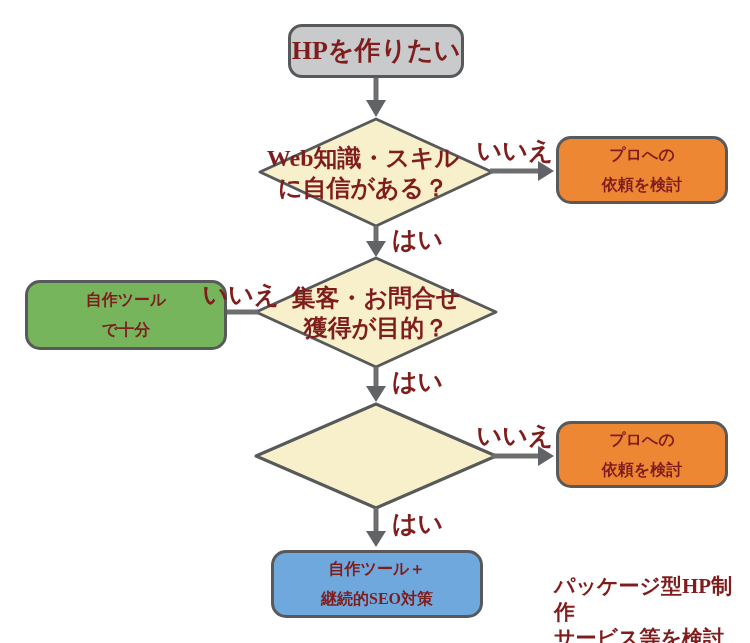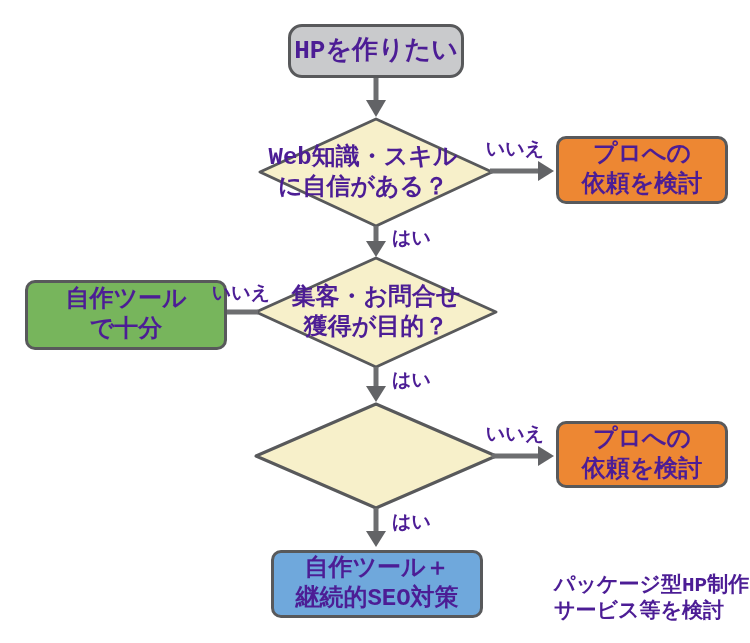--- a/index.html
+++ b/index.html
@@ -2,57 +2,57 @@
 <html><head>
 <meta charset="utf-8">
 <style>
   * { box-sizing: border-box; margin: 0; padding: 0; }
   body { background: #ffffff; }
   .canvas {
     position: relative;
     width: 750px;
     height: 643px;
     background: #ffffff;
-    font-family: Liberation Mono, monospace;
+    font-family: Liberation Serif, serif;
     font-weight: bold;
-    color: #4c1d95;
+    color: #7f1d1d;
     overflow: hidden;
   }
   .layer { position: absolute; left: 0; top: 0; }
   .diamond { fill: #F7F0CA; stroke: #58595B; stroke-width: 3; stroke-linejoin: round; }
   .arrow line { stroke: #6D6E70; stroke-width: 5; }
   .arrow polygon { fill: #626366; }
   .node {
     position: absolute;
     display: flex;
     align-items: center;
     justify-content: center;
     text-align: center;
     border: 3px solid #58595B;
-    border-radius: 10px;
-    font-size: 24px;
+    border-radius: 15px;
+    font-size: 16px;
     line-height: 30px;
   }
   .node span, .dlabel, .note { white-space: pre-line; }
   .start  { left: 288px; top: 24px;  width: 176px; height: 54px; background: #C9CACC; font-size: 26px; border-radius: 14px; }
   .pro1   { left: 556px; top: 136px; width: 172px; height: 68px; background: #ED8733; }
   .green  { left: 25px;  top: 280px; width: 202px; height: 70px; background: #77B55C; }
   .pro2   { left: 556px; top: 421px; width: 172px; height: 67px; background: #ED8733; }
   .blue   { left: 271px; top: 550px; width: 212px; height: 68px; background: #6FA8DC; }
   .dlabel {
     position: absolute;
     width: 250px;
     text-align: center;
     font-size: 24px;
     line-height: 30px;
   }
   .d1 { left: 238px; top: 143px; }
   .d2 { left: 251px; top: 283px; }
   .d3 { left: 251px; top: 427px; }
-  .elabel { position: absolute; font-size: 19px; line-height: 27px; }
+  .elabel { position: absolute; font-size: 25px; line-height: 27px; }
   .no1  { left: 476px; top: 137px; width: 78px; text-align: center; }
   .yes1 { left: 392px; top: 226px; }
   .no2  { left: 202px; top: 281px; width: 78px; text-align: center; }
   .yes2 { left: 392px; top: 368px; }
   .no3  { left: 476px; top: 422px; width: 78px; text-align: center; }
   .yes3 { left: 392px; top: 510px; }
   .note {
     position: absolute;
     left: 554px;
     top: 525px;

